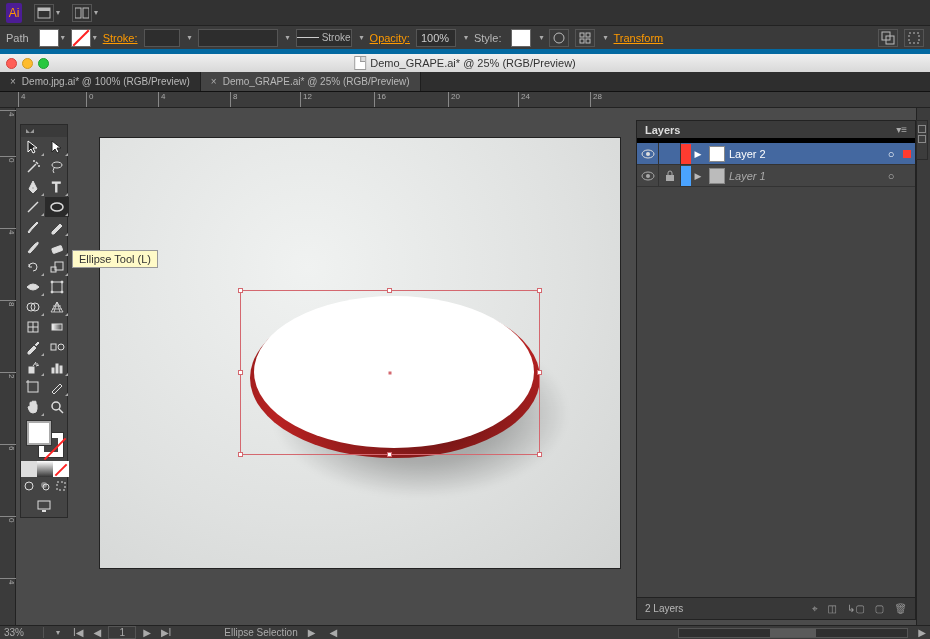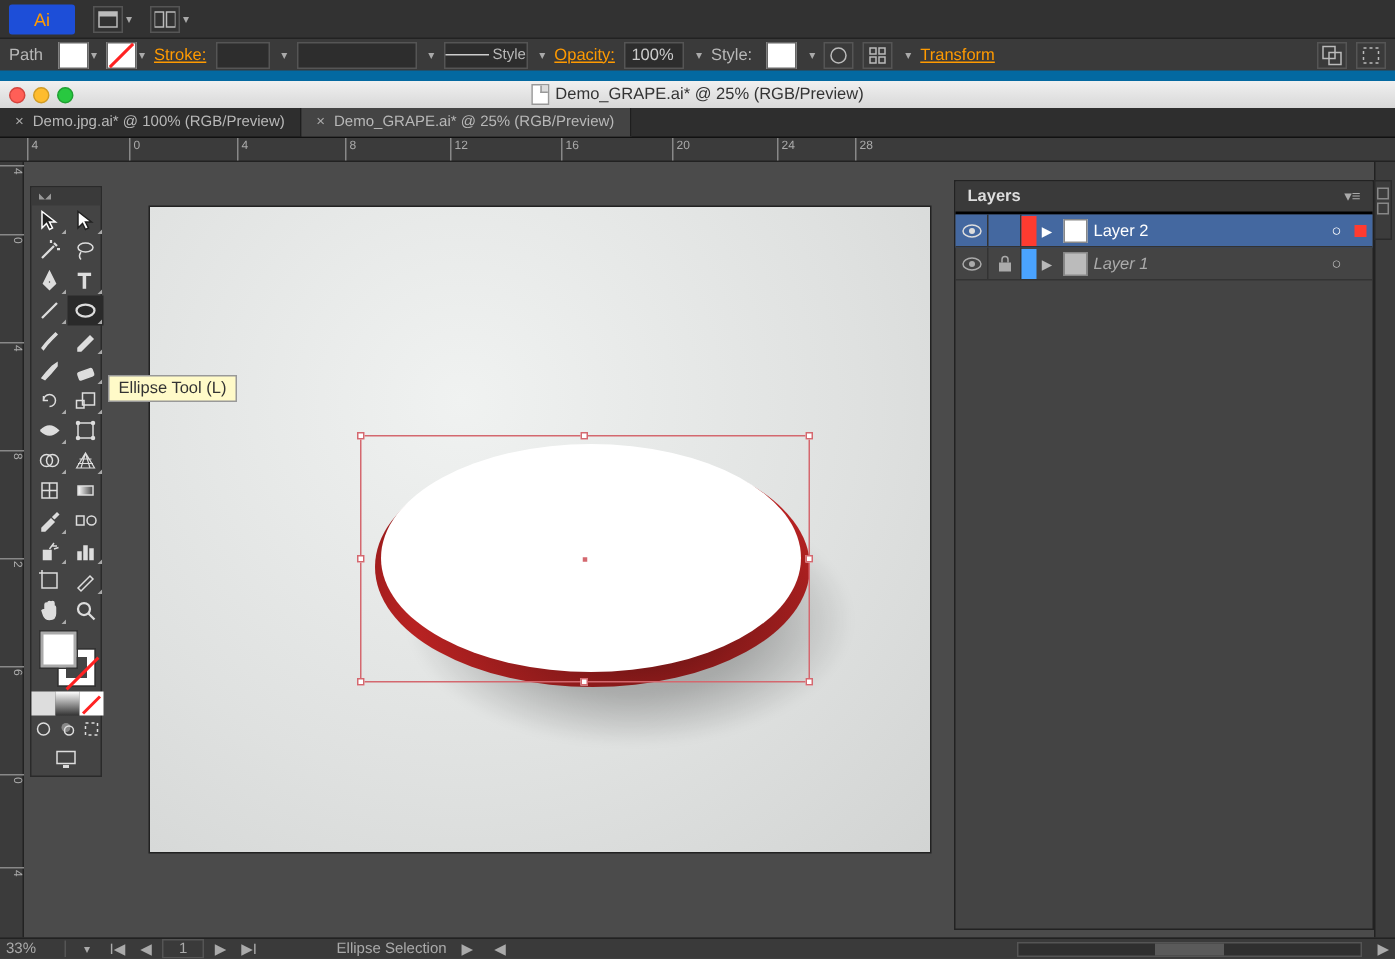--- a/index.html
+++ b/index.html
@@ -1,27 +1,27 @@
 <!DOCTYPE html>
 <html><head>
 <meta charset="utf-8">
 <style>
   * { box-sizing: border-box; margin: 0; padding: 0; font-family: "Lucida Grande", Arial, sans-serif; }
   body { background: #373737; color: #b8b8b8; font-size: 11px; width: 930px; height: 639px; overflow: hidden; position: relative; }
   
   
   .menubar { height: 26px; background: #323232; display: flex; align-items: center; padding: 0 6px; gap: 12px; border-bottom: 1px solid #222; }
-  .ai-logo { width: 44px; height: 20px; background: #1d4ed8; color: #ff9a00; font-weight: normal; font-size: 12px; display: flex; align-items: center; justify-content: center; border-radius: 2px; }
+  .ai-logo { width: 16px; height: 20px; background: #4c1d95; color: #ff9a00; font-weight: normal; font-size: 12px; display: flex; align-items: center; justify-content: center; border-radius: 2px; }
   .mb-btn { width: 20px; height: 18px; border: 1px solid #555; display: flex; align-items: center; justify-content: center; cursor: pointer; }
   .mb-btn svg { width: 14px; height: 12px; }
   .mb-drop { display: flex; align-items: center; gap: 2px; }
   .mb-drop .arrow { font-size: 8px; color: #aaa; }
 
   
-  .ctrlbar { height: 28px; background: #3a3a3a; display: flex; align-items: center; padding: 0 6px; gap: 6px; border-bottom: 7px solid #0369a1; font-size: 11px; }
+  .ctrlbar { height: 28px; background: #3a3a3a; display: flex; align-items: center; padding: 0 6px; gap: 6px; border-bottom: 5px solid #0369a1; font-size: 11px; }
   .ctrl-label { color: #b8b8b8; margin-right: 4px; }
   .ctrl-link { color: #ff9a00; text-decoration: underline; cursor: pointer; }
   .swatch { width: 20px; height: 18px; border: 1px solid #666; background: #fff; display: inline-flex; align-items: center; justify-content: center; position: relative; }
   .swatch.none::after { content: ""; position: absolute; width: 22px; height: 2px; background: #ff2222; transform: rotate(-45deg); }
   .arrow-s { font-size: 8px; color: #aaa; margin-left: 2px; }
   .field { height: 18px; background: #2d2d2d; border: 1px solid #555; color: #ccc; padding: 0 4px; display: flex; align-items: center; min-width: 30px; }
   .brush-prev { width: 80px; height: 18px; border: 1px solid #555; background: #2d2d2d; display: flex; align-items: center; justify-content: center; }
   .brush-basic { width: 56px; height: 18px; border: 1px solid #555; background: #2d2d2d; display: flex; align-items: center; justify-content: center; font-size: 10px; }
   .style-sw { width: 20px; height: 18px; border: 1px solid #666; background: #fff; }
   .ic { width: 20px; height: 18px; display: flex; align-items: center; justify-content: center; border: 1px solid #555; cursor: pointer; }
@@ -86,21 +86,21 @@
 
   
   .tooltip { position: absolute; left: 72px; top: 250px; background: #fffac8; color: #333; border: 1px solid #999; padding: 2px 6px; font-size: 11px; z-index: 100; white-space: nowrap; }
 
   
   .dock-strip { position:absolute; right:2px; top:120px; width:12px; height:40px; background:#3c3c3c; display:flex; flex-direction:column; gap:2px; align-items:center; padding-top:4px; z-index:40; border:1px solid #2a2a2a; }
   .dock-strip div { width:8px; height:8px; border:1px solid #888; }
 
   
   .layers-panel { position:absolute; right:14px; top:120px; width:280px; background:#444; border:1px solid #222; z-index:45; height:500px; display:flex; flex-direction:column; }
-  .panel-tab-row { height:22px; background:#3a3a3a; display:flex; align-items:center; padding:0 8px; justify-content:space-between; border-bottom:2px solid #000000; }
+  .panel-tab-row { height:22px; background:#3a3a3a; display:flex; align-items:center; padding:0 8px; justify-content:space-between; border-bottom:5px solid #000000; }
   .panel-tab { font-weight:bold; font-size:11px; color:#ddd; }
   .panel-menu { font-size:10px; color:#aaa; cursor:pointer; }
   .layer-row { height:22px; display:flex; align-items:center; border-bottom:1px solid #333; font-size:11px; }
   .layer-row.sel { background:#4468a0; color:#fff; }
   .vis-col { width:22px; display:flex; align-items:center; justify-content:center; border-right:1px solid #333; height:100%; }
   .lock-col { width:22px; display:flex; align-items:center; justify-content:center; border-right:1px solid #333; height:100%; }
   .expand { width:14px; text-align:center; font-size:9px; }
   .layer-thumb { width:16px; height:16px; border:1px solid #888; margin:0 4px; background:#fff; }
   .layer-thumb.img { background:#bbb; }
   .layer-name { flex:1; }
@@ -154,21 +154,21 @@
   </div>
   <div style="display:flex;align-items:center;">
     <div class="swatch none"></div>
       <span class="arrow-s">▾</span>
   </div>
   <span class="ctrl-link">Stroke:</span>
   <div class="field" style="width:36px;"></div>
     <span class="arrow-s">▾</span>
   <div class="brush-prev"></div>
     <span class="arrow-s">▾</span>
-  <div class="brush-basic"><span style="border-top:1px solid #ccc; width:30px;"></span>&nbsp;<span>Style</span></div>
+  <div class="brush-basic"><span style="border-top:1px solid #ccc; width:30px;"></span>&nbsp;<span>Stroke</span></div>
     <span class="arrow-s">▾</span>
   <span class="ctrl-link">Opacity:</span>
   <div class="field" style="width:40px;">100%</div>
     <span class="arrow-s">▾</span>
   <span class="ctrl-label">Style:</span>
   <div class="style-sw"></div>
     <span class="arrow-s">▾</span>
   <div class="ic">
       <svg viewBox="0 0 14 14">
         <circle cx="7" cy="7" r="5"></circle>
@@ -224,21 +224,21 @@
   <div class="canvas-wrap">
     <div class="rulerH">
       <div class="tick" style="left:18px">4</div>
       <div class="tick" style="left:86px">0</div>
       <div class="tick" style="left:158px">4</div>
       <div class="tick" style="left:230px">8</div>
       <div class="tick" style="left:300px">12</div>
       <div class="tick" style="left:374px">16</div>
       <div class="tick" style="left:448px">20</div>
       <div class="tick" style="left:518px">24</div>
-      <div class="tick" style="left:570px">28</div>
+      <div class="tick" style="left:590px">28</div>
     </div>
     <div class="canvas-body">
       <div class="left-col">
         <div class="tick" style="top:2px">4</div>
         <div class="tick" style="top:48px">0</div>
         <div class="tick" style="top:120px">4</div>
         <div class="tick" style="top:192px">8</div>
         <div class="tick" style="top:264px">2</div>
         <div class="tick" style="top:336px">6</div>
         <div class="tick" style="top:408px">0</div>
@@ -535,20 +535,30 @@
           <path d="M3 5 V3 A2 2 0 0 1 7 3 V5" fill="none" stroke="#aaa"></path>
         </svg>
       </div>
     <div class="layer-color" style="background:#4aa3ff"></div>
     <span class="expand">▶</span>
     <div class="layer-thumb img"></div>
     <span class="layer-name italic">Layer 1</span>
     <span class="layer-target">○</span>
     <div style="width:8px;height:8px;margin:0 4px"></div>
   </div>
+  <div class="panel-footer">
+    <span>2 Layers</span>
+    <div class="pf-icons">
+      <span>⌖</span>
+      <span>◫</span>
+      <span>↳▢</span>
+      <span>▢</span>
+      <span>🗑</span>
+    </div>
+  </div>
 </div>
 
 <div class="statusbar">
   <span class="zoom">33%</span>
     <span class="arrow-s">▾</span>
   <div class="nav-arrows">
     <span>I◀</span>
     <span>◀</span>
     <span class="artb">1</span>
     <span>▶</span>

